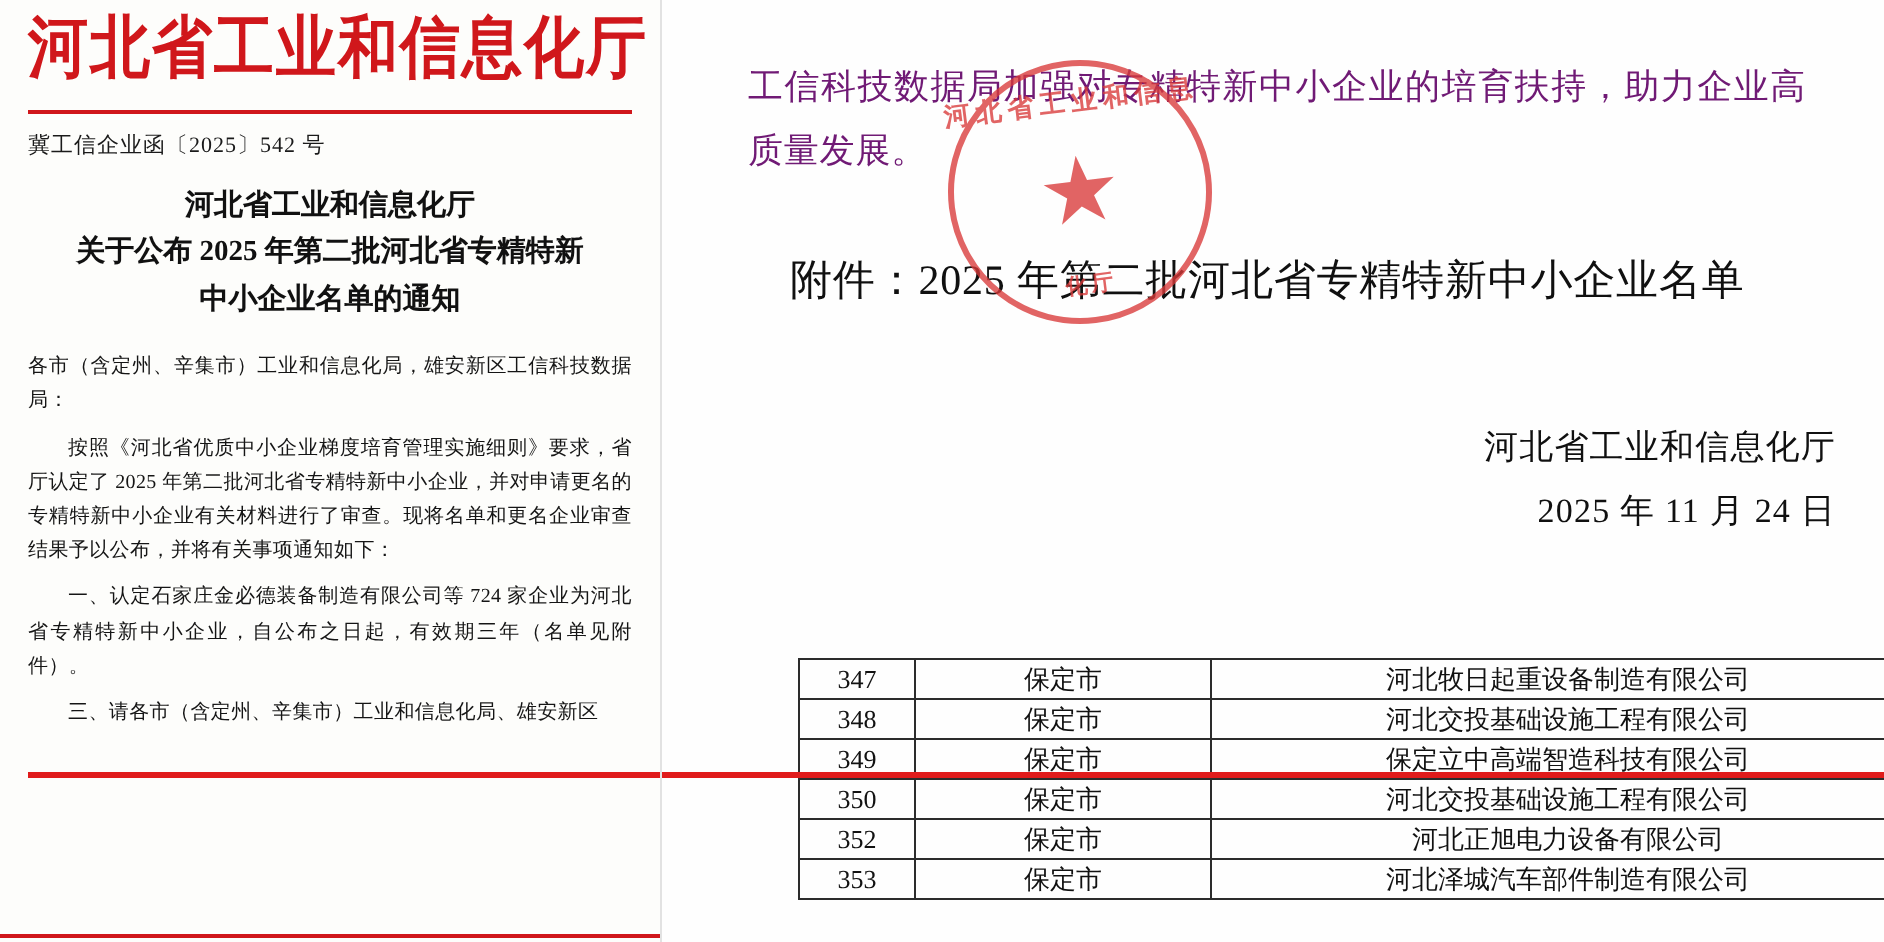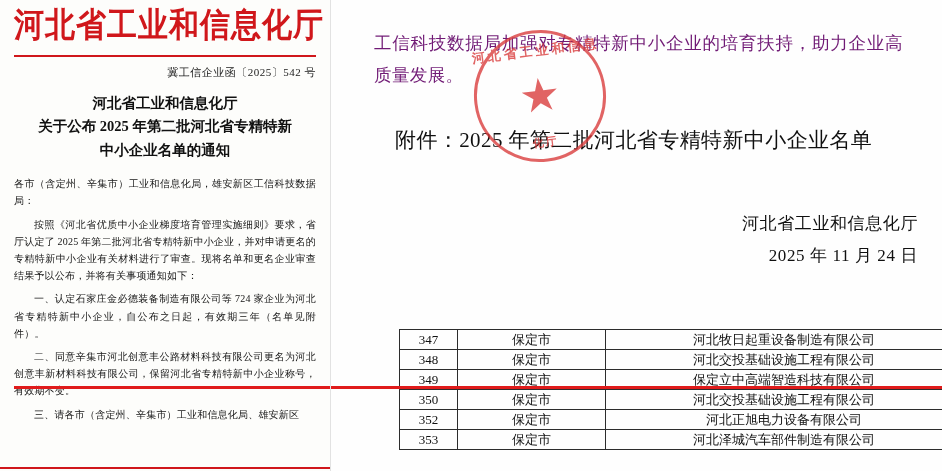--- a/index.html
+++ b/index.html
@@ -55,21 +55,21 @@
     white-space: nowrap;
     transform: scaleY(1.12);
     transform-origin: center top;
   }
   .masthead-rule {
     margin: 14px 0 6px 0;
     height: 2px;
     background: #d0171b;
   }
   .doc-number {
-    text-align: right;
+    text-align: left;
     font-size: 11px;
     color: #1a1a1a;
     margin: 8px 0 12px 0;
     letter-spacing: 0.5px;
   }
   .title-block {
     text-align: center;
     font-weight: bold;
     font-size: 14.5px;
     line-height: 1.65;
@@ -218,21 +218,20 @@
 
     <div class="title-block">
       <div>河北省工业和信息化厅</div>
       <div>关于公布 2025 年第二批河北省专精特新</div>
       <div>中小企业名单的通知</div>
     </div>
 
     <p class="body-para">各市（含定州、辛集市）工业和信息化局，雄安新区工信科技数据局：</p>
     <p class="body-para indent">按照《河北省优质中小企业梯度培育管理实施细则》要求，省厅认定了 2025 年第二批河北省专精特新中小企业，并对申请更名的专精特新中小企业有关材料进行了审查。现将名单和更名企业审查结果予以公布，并将有关事项通知如下：</p>
     <p class="body-para indent">一、认定石家庄金必德装备制造有限公司等 724 家企业为河北省专精特新中小企业，自公布之日起，有效期三年（名单见附件）。</p>
-    <p class="body-para indent">二、同意辛集市河北创意丰公路材料科技有限公司更名为河北创意丰新材料科技有限公司，保留河北省专精特新中小企业称号，有效期不变。</p>
     <p class="body-para indent">三、请各市（含定州、辛集市）工业和信息化局、雄安新区</p>
 
     <div class="bottom-rule"></div>
   </div>
 
   <div id="right-pane">
 
     <div class="rp-inner">
       <p class="rp-para">工信科技数据局加强对专精特新中小企业的培育扶持，助力企业高质量发展。</p>
 

